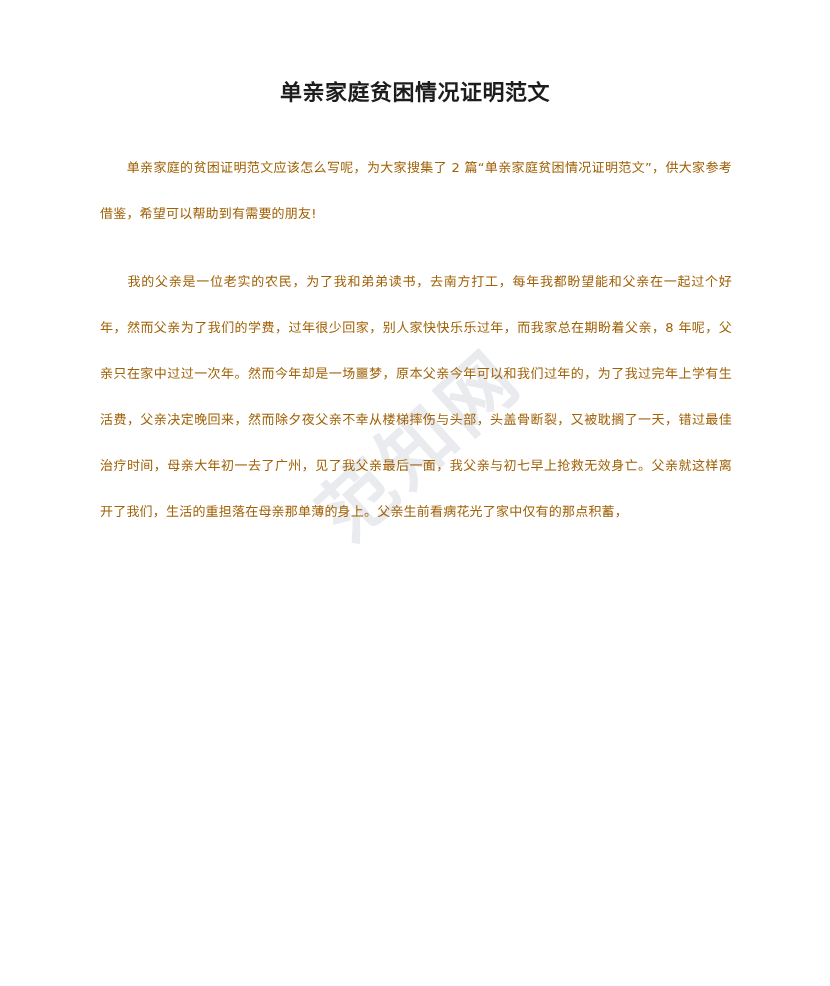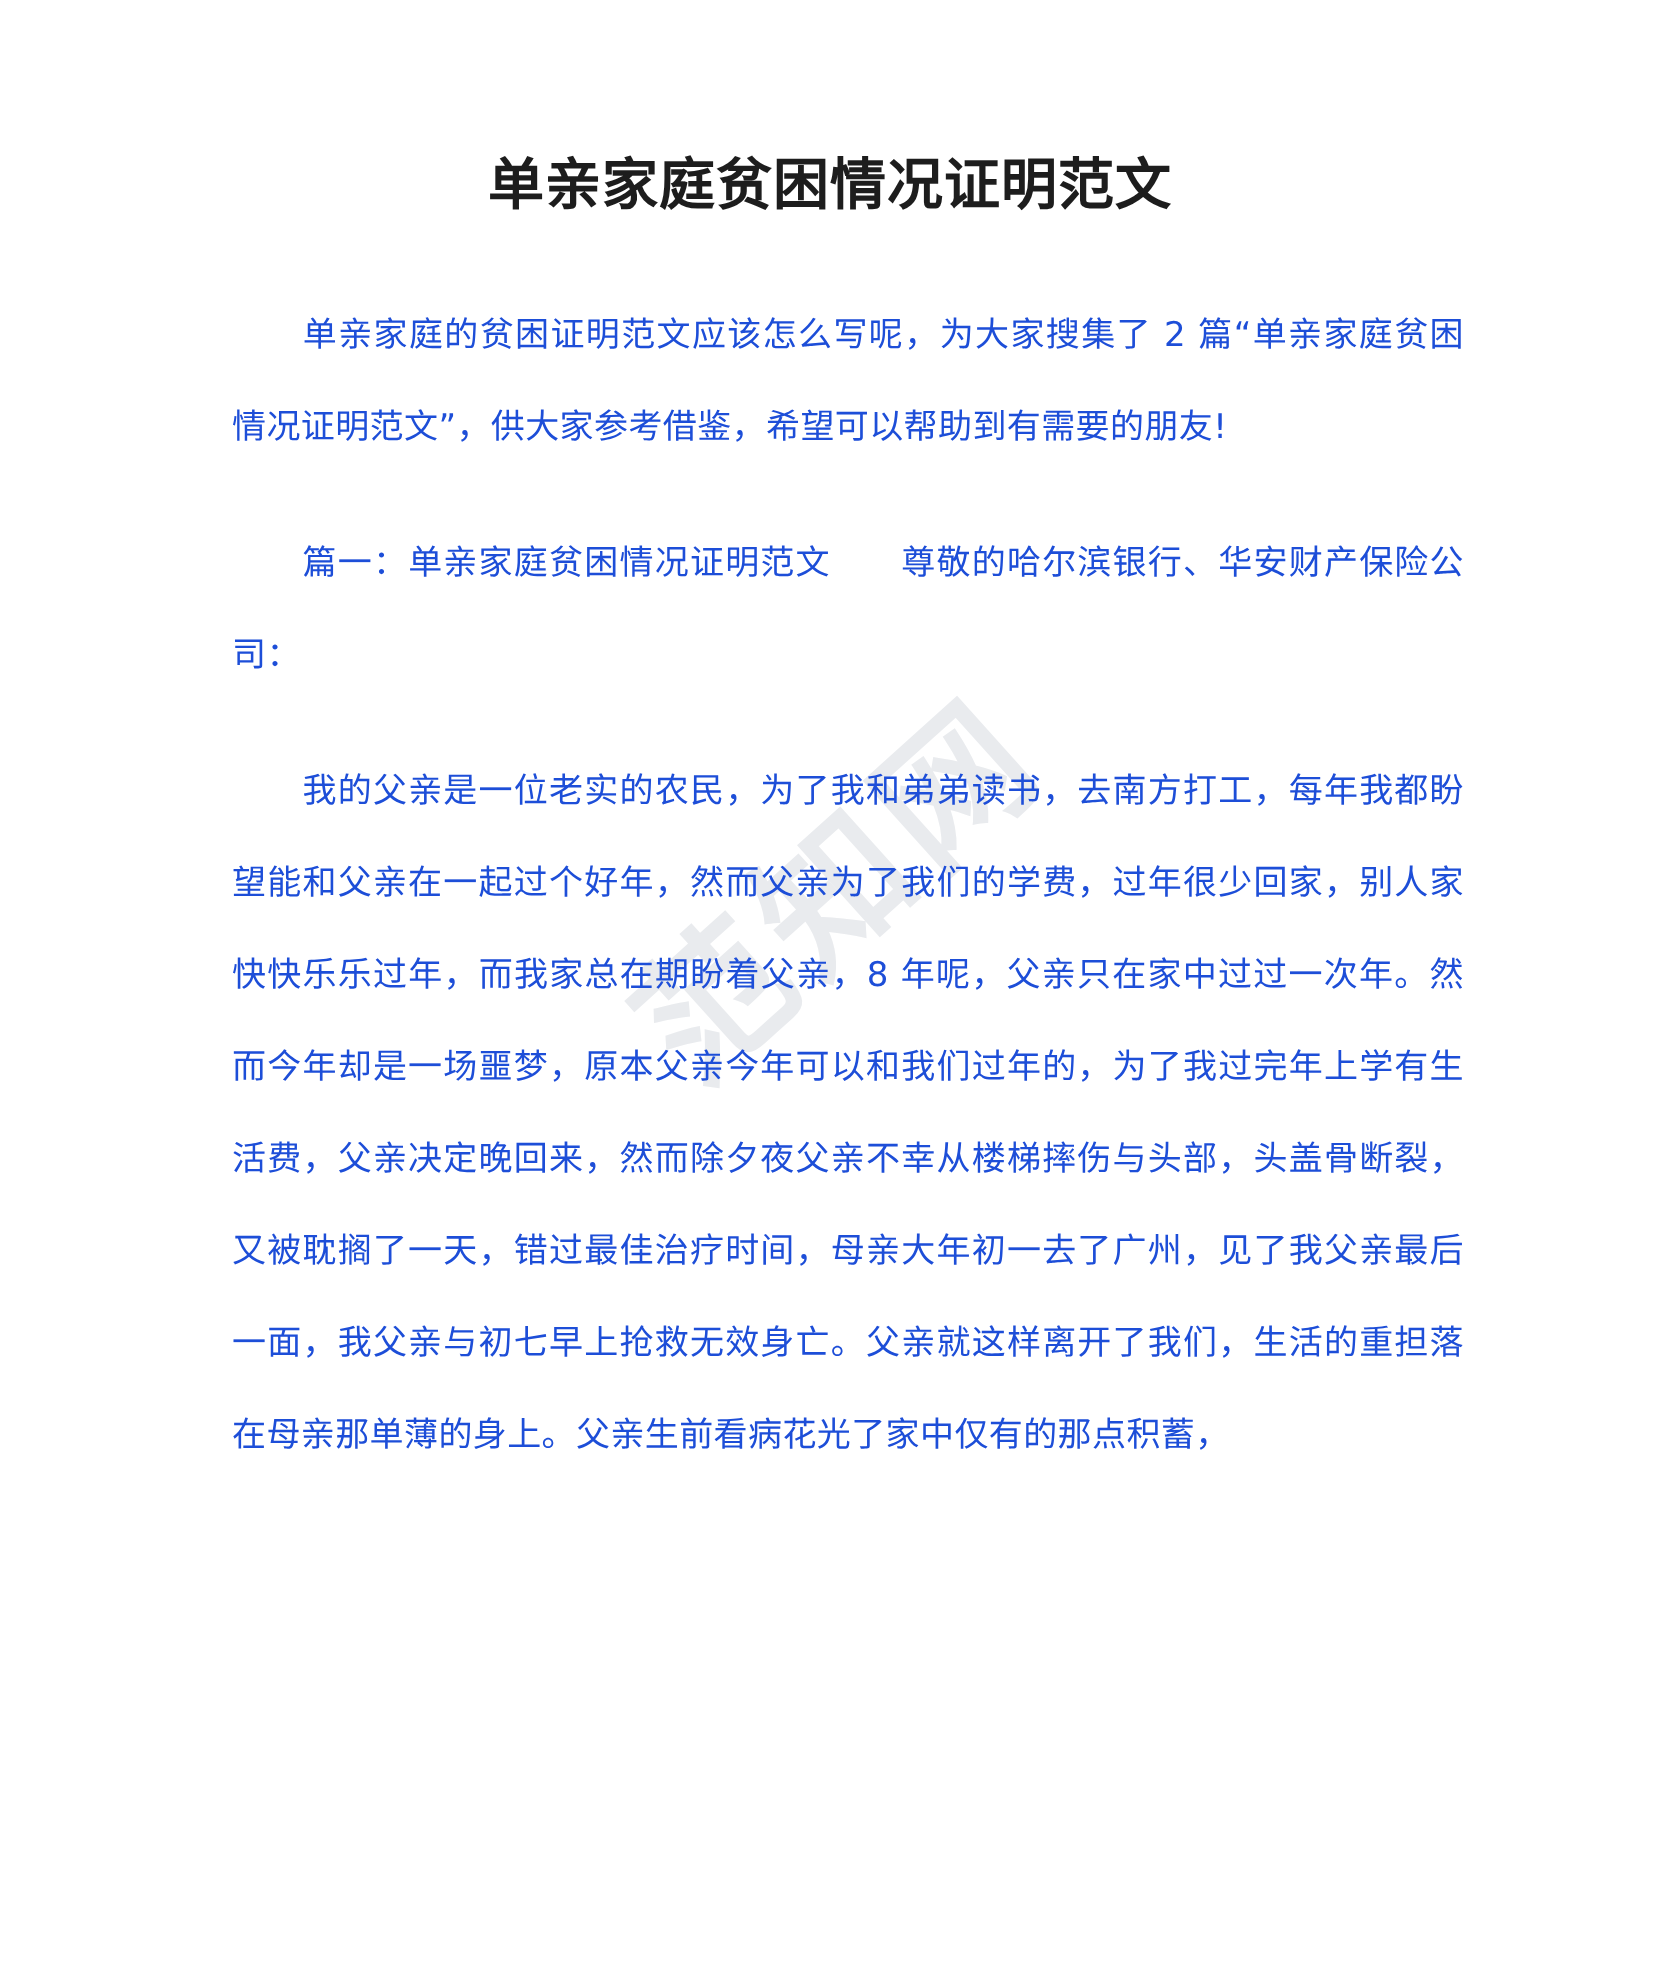--- a/index.html
+++ b/index.html
@@ -54,38 +54,38 @@
     padding: 0;
   }
   .doc-title {
     margin: 0;
     padding: 0;
     position: absolute;
     left: 0;
     top: 78px;
     width: 830px;
     text-align: center;
-    font-size: 28px;
+    font-size: 22px;
     font-weight: bold;
     color: #1d1d1d;
     letter-spacing: 0.5px;
     line-height: 30px;
   }
   .body-text {
     position: absolute;
     left: 100px;
     top: 145px;
     width: 632px;
   }
   p.para {
-    margin: 0 0 22px 16px;
+    margin: 0 0 22px 0;
     padding: 0;
-    font-size: 17px;
+    font-size: 13px;
     line-height: 46px;
-    color: #1d4ed8;
+    color: #a16207;
     text-align: justify;
     text-justify: inter-ideograph;
     letter-spacing: 0.2px;
     word-break: break-all;
   }
   p.para:last-child {
     margin-bottom: 0;
   }
   .indent::before {
     content: "\3000\3000";
@@ -99,18 +99,17 @@
   <div class="watermark-layer">
     <div class="watermark">范知网</div>
   </div>
 
   <div class="content">
 
     <h1 class="doc-title">单亲家庭贫困情况证明范文</h1>
 
     <div class="body-text">
       <p class="para indent">单亲家庭的贫困证明范文应该怎么写呢，为大家搜集了 2 篇“单亲家庭贫困情况证明范文”，供大家参考借鉴，希望可以帮助到有需要的朋友!</p>
-      <p class="para indent">篇一：单亲家庭贫困情况证明范文　　尊敬的哈尔滨银行、华安财产保险公司：</p>
       <p class="para indent">我的父亲是一位老实的农民，为了我和弟弟读书，去南方打工，每年我都盼望能和父亲在一起过个好年，然而父亲为了我们的学费，过年很少回家，别人家快快乐乐过年，而我家总在期盼着父亲，8 年呢，父亲只在家中过过一次年。然而今年却是一场噩梦，原本父亲今年可以和我们过年的，为了我过完年上学有生活费，父亲决定晚回来，然而除夕夜父亲不幸从楼梯摔伤与头部，头盖骨断裂，又被耽搁了一天，错过最佳治疗时间，母亲大年初一去了广州，见了我父亲最后一面，我父亲与初七早上抢救无效身亡。父亲就这样离开了我们，生活的重担落在母亲那单薄的身上。父亲生前看病花光了家中仅有的那点积蓄，</p>
     </div>
 
   </div>
 </div>
 
 </body></html>

